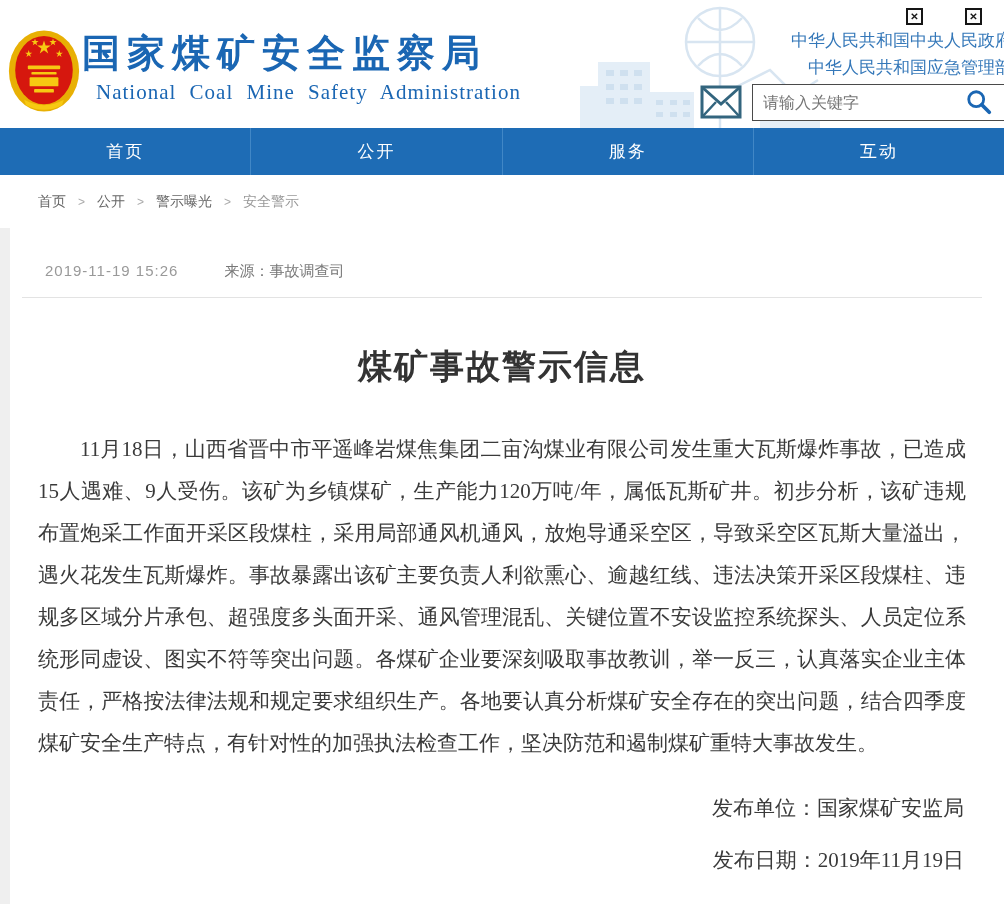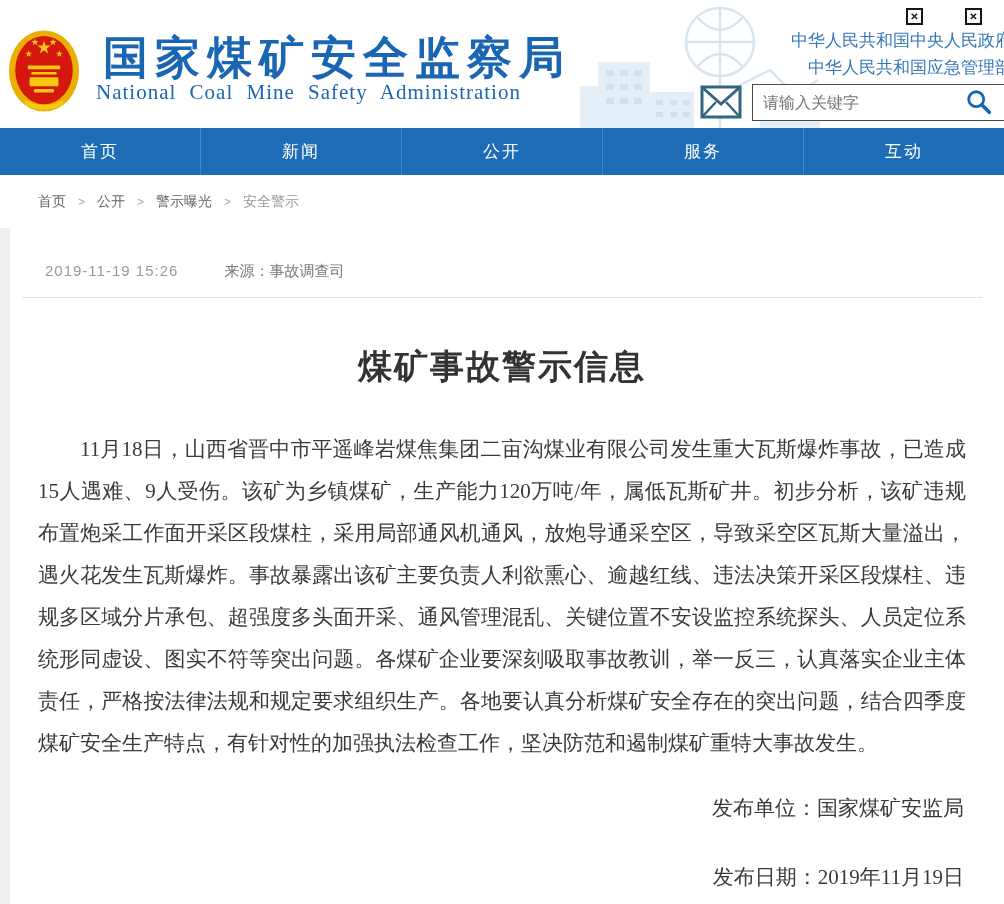--- a/index.html
+++ b/index.html
@@ -20,22 +20,22 @@
   .watermark {
     position: absolute; left: 580px; top: 0;
     width: 240px; height: 128px;
     pointer-events: none;
   }
   .emblem {
     position: absolute; left: 8px; top: 26px;
     width: 72px; height: 90px;
   }
   .title-cn {
-    position: absolute; left: 103px; top: 28px;
-    font-size: 45px; font-weight: bold;
+    position: absolute; left: 82px; top: 28px;
+    font-size: 38px; font-weight: bold;
     color: #1a66b3; letter-spacing: 7px;
     white-space: nowrap;
   }
   .title-en {
     position: absolute; left: 96px; top: 80px;
     font-size: 21px; color: #1a66b3;
     letter-spacing: 1px; word-spacing: 7px;
     white-space: nowrap;
   }
   .broken-icons {
@@ -153,21 +153,21 @@
     font-size: 21px; line-height: 42px;
     color: #3a3a3a;
     text-align: justify;
     text-indent: 2em;
   }
   .pub-line {
     text-align: right;
     margin: 30px 30px 0 0;
     font-size: 21px; color: #3a3a3a; padding-left: 6px;
   }
-  .pub-line + .pub-line { margin-top: 41px; }
+  .pub-line + .pub-line { margin-top: 24px; }
 </style>
 </head>
 <body>
 
 <div class="site-header">
 
   <svg class="watermark" viewBox="0 0 240 128">
     <g stroke="#d8e5f1" fill="none" stroke-width="2.5">
       <circle cx="140" cy="42" r="34"></circle>
       <path d="M106,42 H174 M140,8 V76 M118,18 Q140,42 162,18 M118,66 Q140,42 162,66"></path>
@@ -243,21 +243,20 @@
       <svg viewBox="0 0 30 30" width="28" height="28">
         <circle cx="12" cy="12" r="8" fill="none" stroke="#1a66b3" stroke-width="3"></circle>
         <line x1="18" y1="18" x2="26" y2="26" stroke="#1a66b3" stroke-width="4" stroke-linecap="round"></line>
       </svg>
     </button>
   </div>
 </div>
 
 <div class="main-nav">
   <div class="nav-item">首页</div>
-  <div class="nav-item">新闻</div>
   <div class="nav-item">公开</div>
   <div class="nav-item">服务</div>
   <div class="nav-item">互动</div>
 </div>
 
 <div class="breadcrumb-band">
   <a class="crumb">首页</a>
   <span class="crumb-sep">&gt;</span>
   <a class="crumb">公开</a>
   <span class="crumb-sep">&gt;</span>

